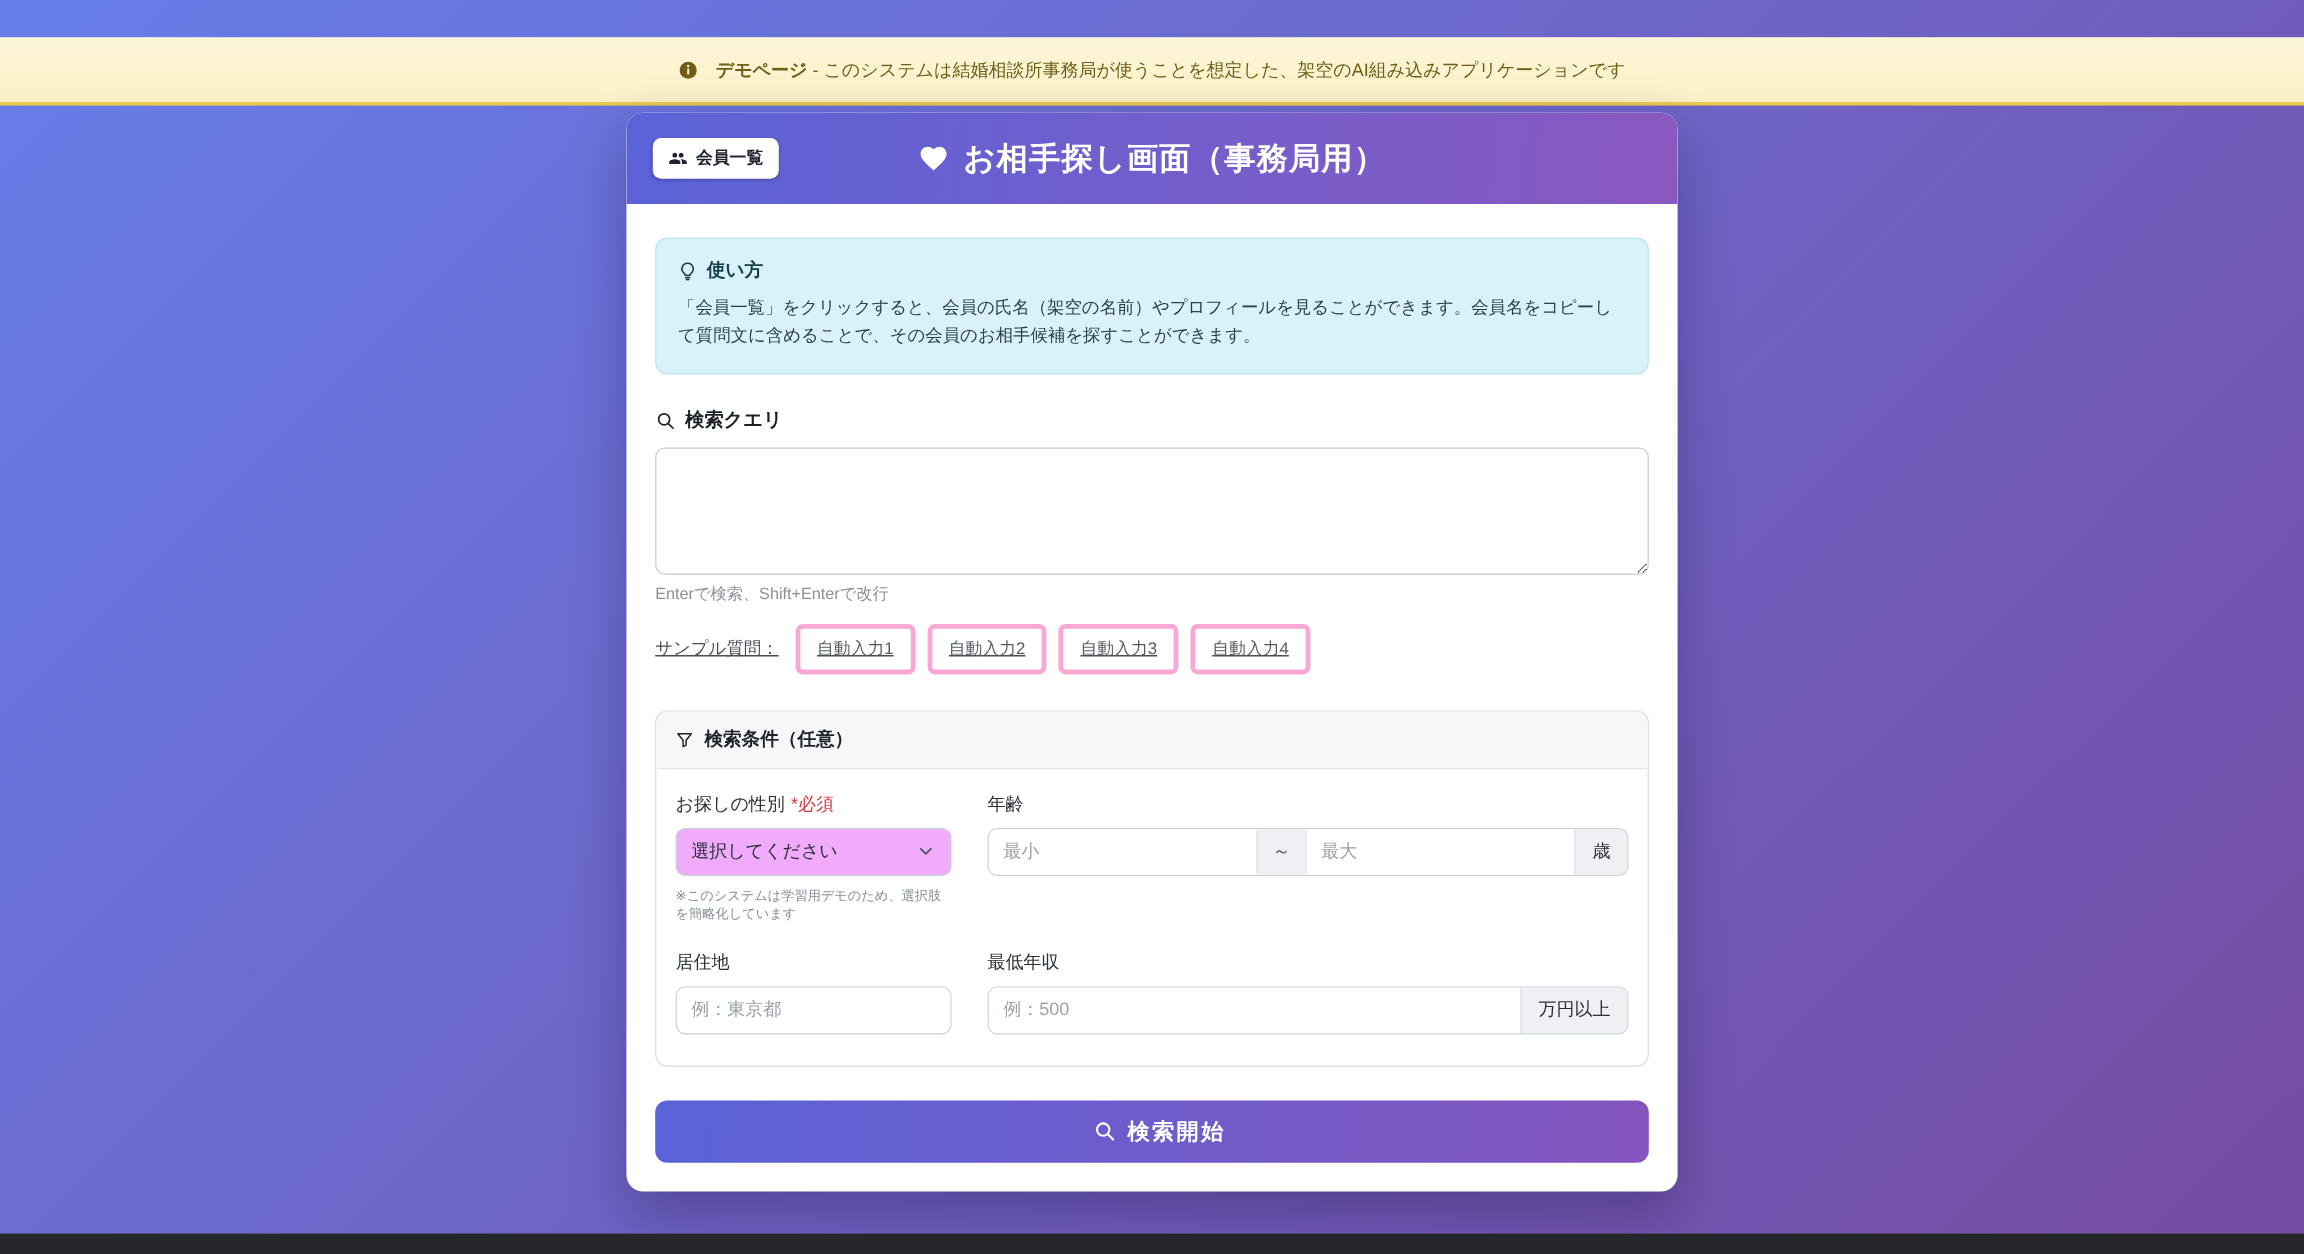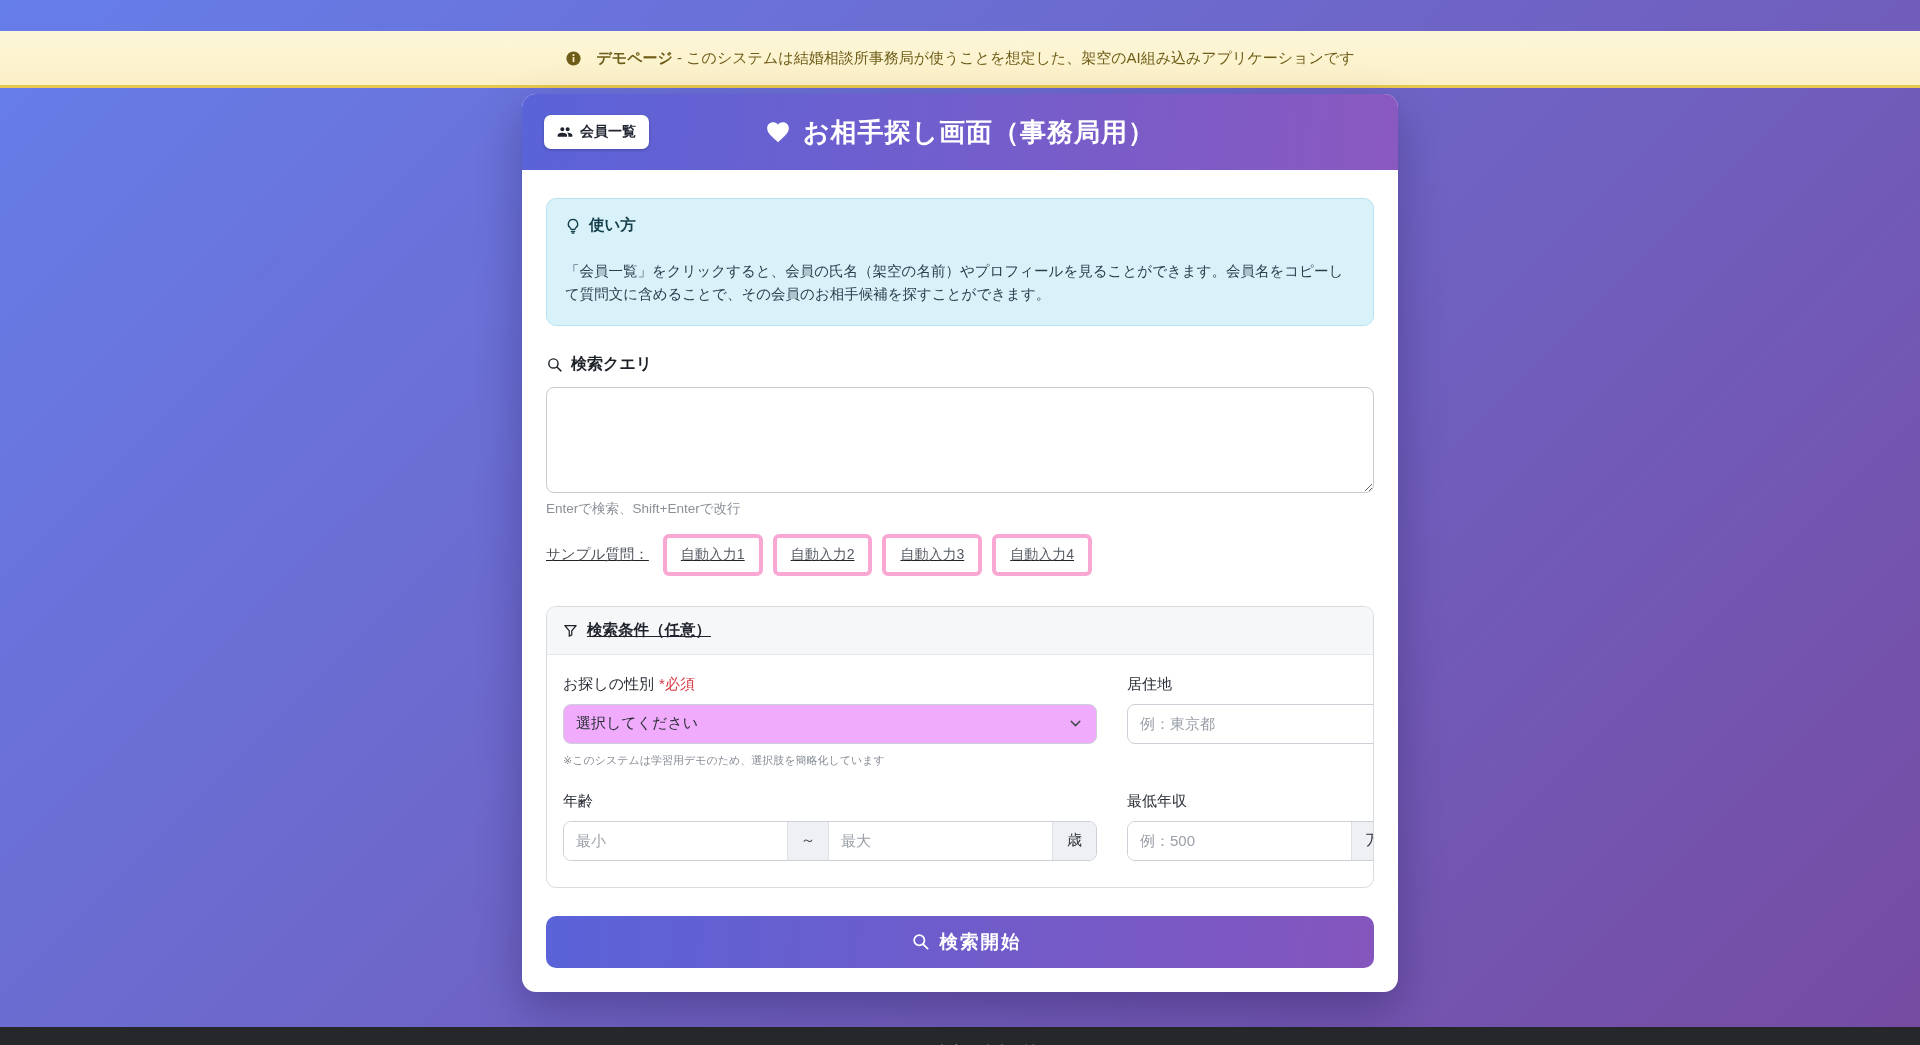--- a/index.html
+++ b/index.html
@@ -51,21 +51,21 @@
   .usage-box {
     background:#d9f2fa; border:1px solid #b7e3f2; border-radius:10px;
     padding:16px 18px 18px;
   }
   .usage-title {
     display:flex; align-items:center; gap:8px;
     font-weight:bold; font-size:15.5px; color:#17404d;
   }
   .usage-title svg { width:16px; height:16px; }
   .usage-text {
-    margin-top:24px; font-size:14.5px; line-height:1.62; color:#2b3f49;
+    margin-top:10px; font-size:14.5px; line-height:1.62; color:#2b3f49;
   }
   
   .section-label {
     display:flex; align-items:center; gap:8px;
     font-weight:bold; font-size:16px; color:#1c2128;
     margin:28px 0 12px;
   }
   .section-label svg { width:17px; height:17px; }
   .query-textarea {
     width:100%; height:106px; padding:10px 12px;
@@ -79,21 +79,21 @@
   .sample-btn {
     background:#fff; border:4px solid #f9a8d4; border-radius:6px;
     padding:8px 14px; font-size:14px; color:#555b63; cursor:pointer;
     font-family:inherit;
   }
   
   .filter-box { margin-top:30px; border:1px solid #d8dbe0; border-radius:10px; overflow:hidden; }
   .filter-header {
     background:#f6f7f9; border-bottom:1px solid #e4e7eb;
     padding:13px 16px; display:flex; align-items:center; gap:9px;
-    font-weight:bold; font-size:15.5px; color:#1e232b;text-decoration:underline;
+    font-weight:bold; font-size:15.5px; color:#1e232b;
   }
   .filter-header svg { width:15px; height:15px; }
   .filter-body {
     padding:20px 16px 26px;
     display:grid; grid-template-columns:1fr 1fr; column-gap:30px; row-gap:24px;
   }
   .field-label { font-size:15px; color:#2a2f37; margin-bottom:10px; }
   .required { color:#d93843; margin-left:5px; }
   .select-box {
     height:40px; border:1px solid #ccd1d7; border-radius:8px; background:#f0abfc;
@@ -220,35 +220,35 @@
           <div class="select-box">
             <span>選択してください</span>
             <svg viewBox="0 0 24 24" fill="none" stroke="currentColor" stroke-width="2" stroke-linecap="round" stroke-linejoin="round">
               <polyline points="6 9 12 15 18 9"></polyline>
             </svg>
           </div>
           <div class="field-note">※このシステムは学習用デモのため、選択肢を簡略化しています</div>
         </div>
 
         <div>
-          <div class="field-label">居住地</div>
-          <input type="text" class="text-input" placeholder="例：東京都" style="">
-        </div>
-
-        <div>
           <div class="field-label">年齢</div>
           <div class="input-group">
             <input type="text" placeholder="最小" style="">
             <span class="group-sep">～</span>
             <input type="text" placeholder="最大" style="">
             <span class="group-suffix">歳</span>
           </div>
         </div>
 
         <div>
+          <div class="field-label">居住地</div>
+          <input type="text" class="text-input" placeholder="例：東京都" style="">
+        </div>
+
+        <div>
           <div class="field-label">最低年収</div>
           <div class="input-group">
             <input type="text" placeholder="例：500" style="">
             <span class="group-suffix">万円以上</span>
           </div>
         </div>
 
       </div>
     </div>
 

